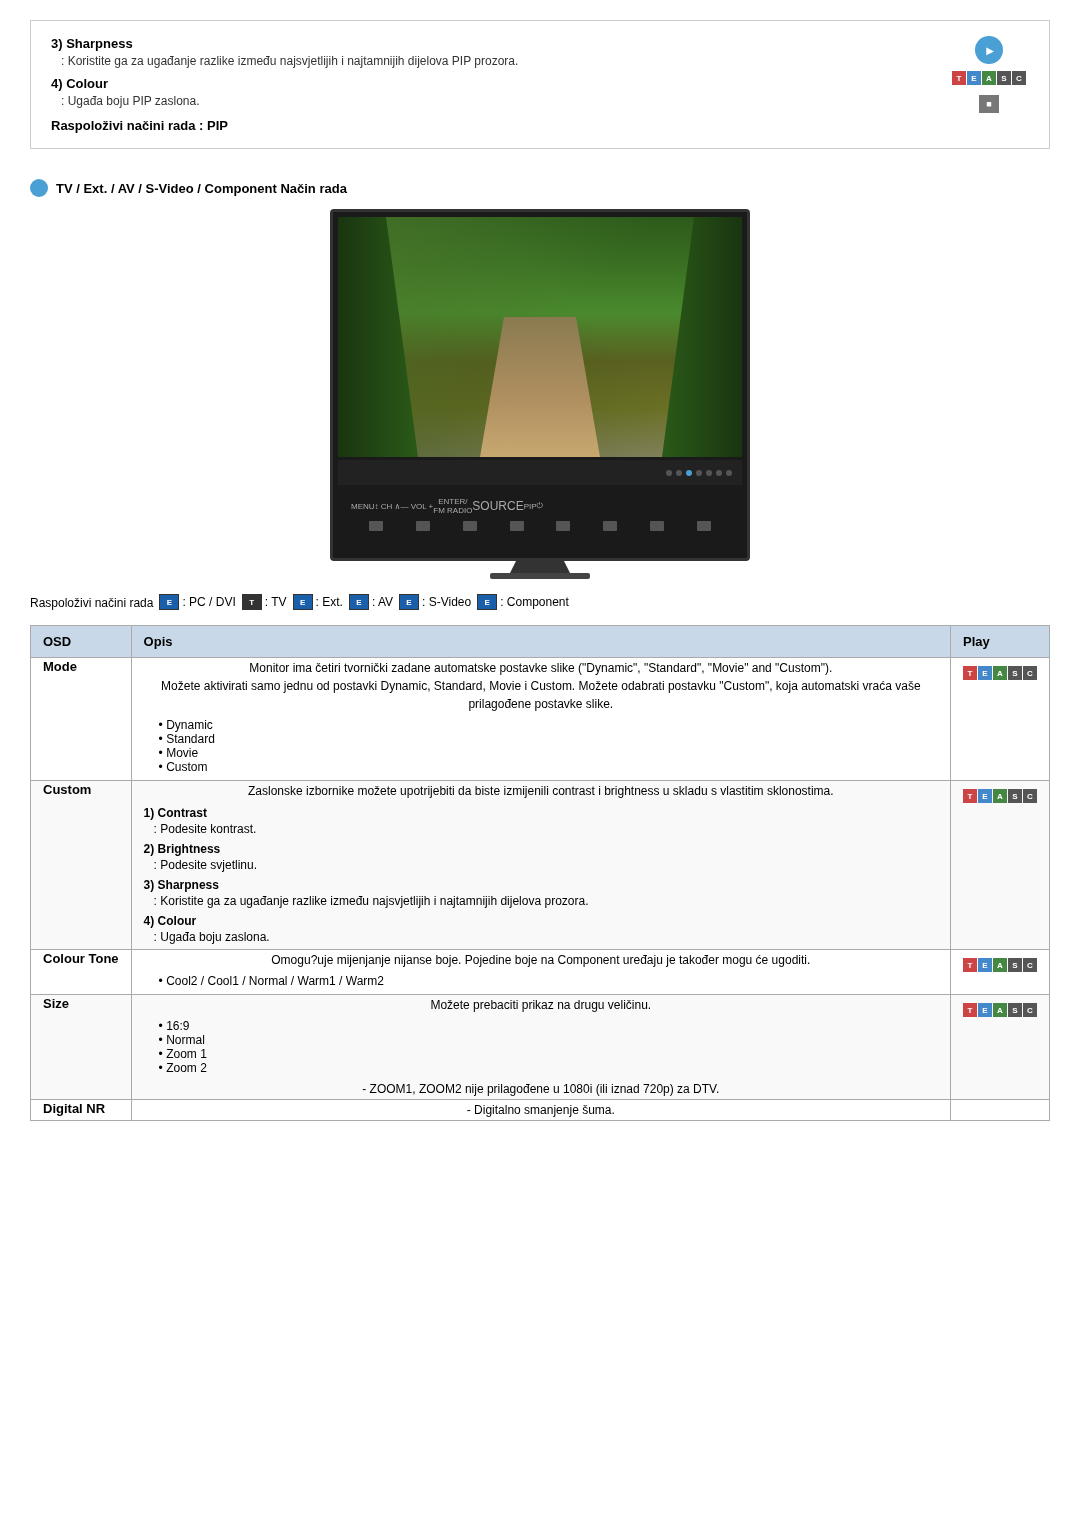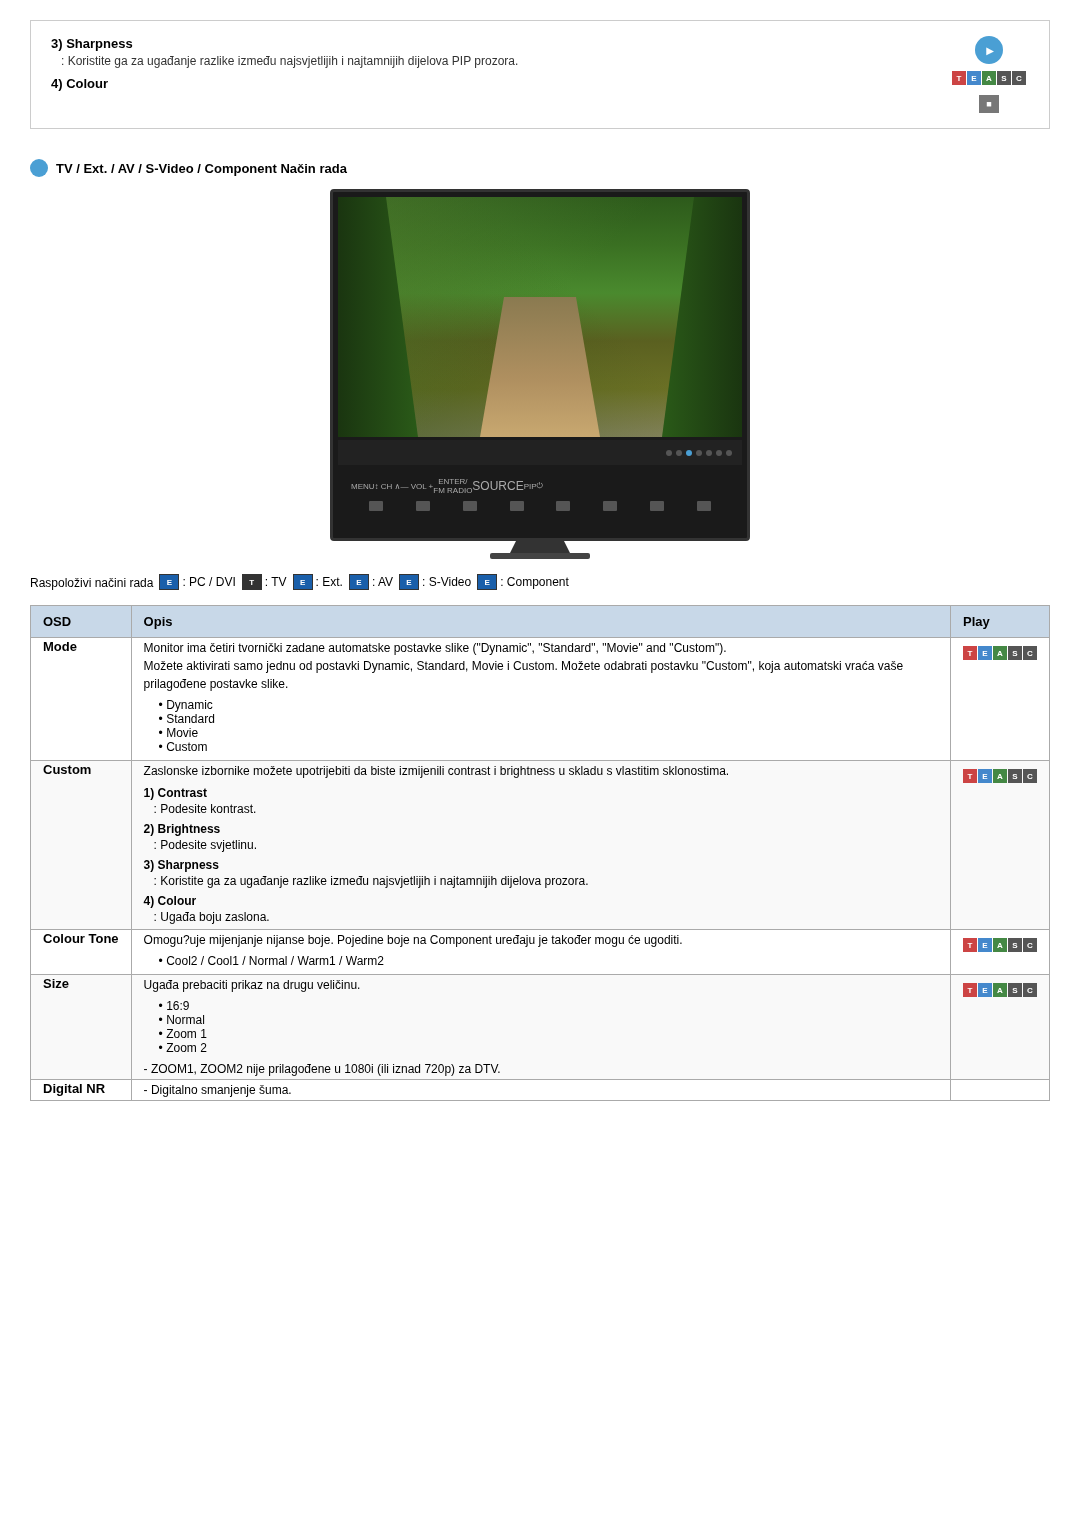--- a/index.html
+++ b/index.html
@@ -306,30 +306,33 @@
       margin-bottom: 2px;
     }
     .sub-desc {
       margin-left: 10px;
       margin-bottom: 4px;
     }
 
     .desc-text {
       font-size: 12px;
       line-height: 1.5;
+      text-align: center;
     }
   </style>
 </head>
 <body>
 
 <div class="top-section">
   <div class="top-section-left">
     <div class="section-title">3) Sharpness</div>
     <div class="section-desc">: Koristite ga za ugađanje razlike između najsvjetlijih i najtamnijih dijelova PIP prozora.</div>
     <div class="section-title">4) Colour</div>
+    <div class="section-desc">: Ugađa boju PIP zaslona.</div>
+    <div class="raspolozivi-title">Raspoloživi načini rada : PIP</div>
   </div>
   <div class="top-section-right">
     <div class="play-icon-group">
       <div class="teasc-icon">
         <div class="play-btn"></div>
       </div>
       <div class="teasc-letters">
         <div class="teasc-letter t">T</div>
         <div class="teasc-letter e">E</div>
         <div class="teasc-letter a">A</div>
@@ -512,21 +515,21 @@
             </div>
           </div>
         </td>
       </tr>
 
       <tr>
         <td>
           <span class="osd-label">Size</span>
         </td>
         <td>
-          <div class="desc-text">Ugađa prebaciti prikaz na drugu veličinu.</div>
+          <div class="desc-text">Možete prebaciti prikaz na drugu veličinu.</div>
           <ul class="bullet-list">
             <li>16:9</li>
             <li>Normal</li>
             <li>Zoom 1</li>
             <li>Zoom 2</li>
           </ul>
           <div class="desc-text">- ZOOM1, ZOOM2 nije prilagođene u 1080i (ili iznad 720p) za DTV.</div>
         </td>
         <td class="play-cell">
           <div class="play-icon-group">

